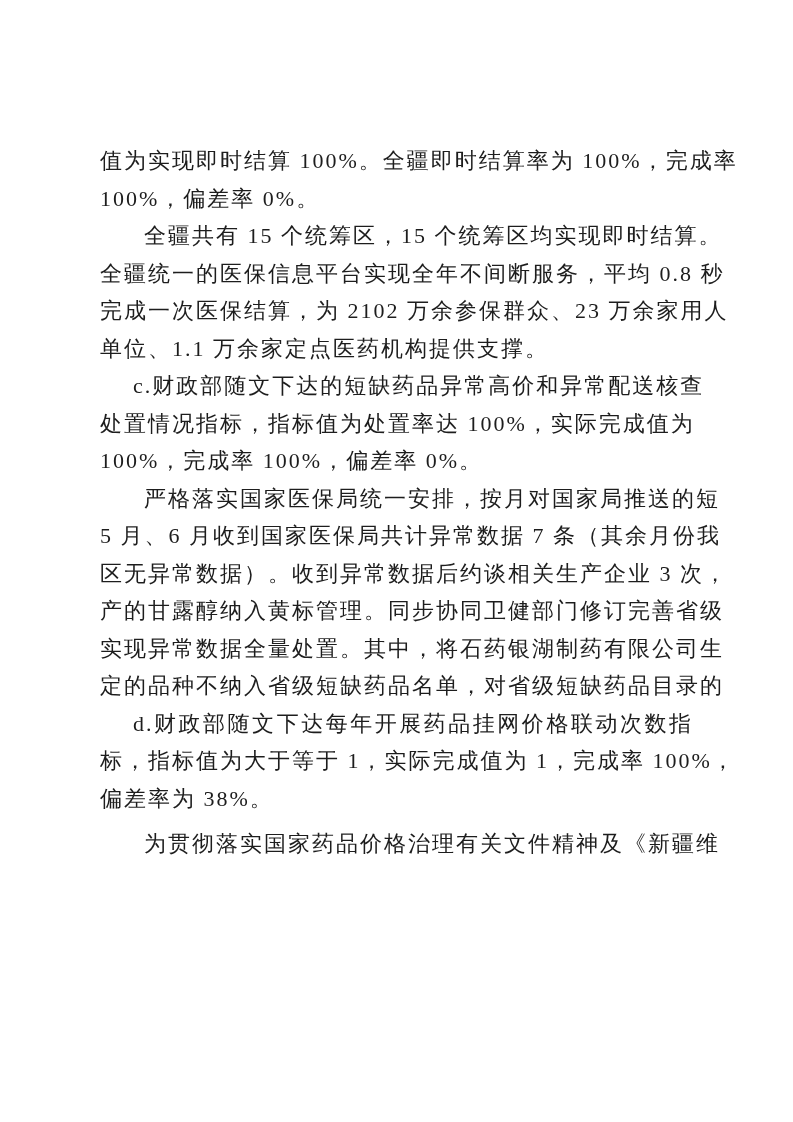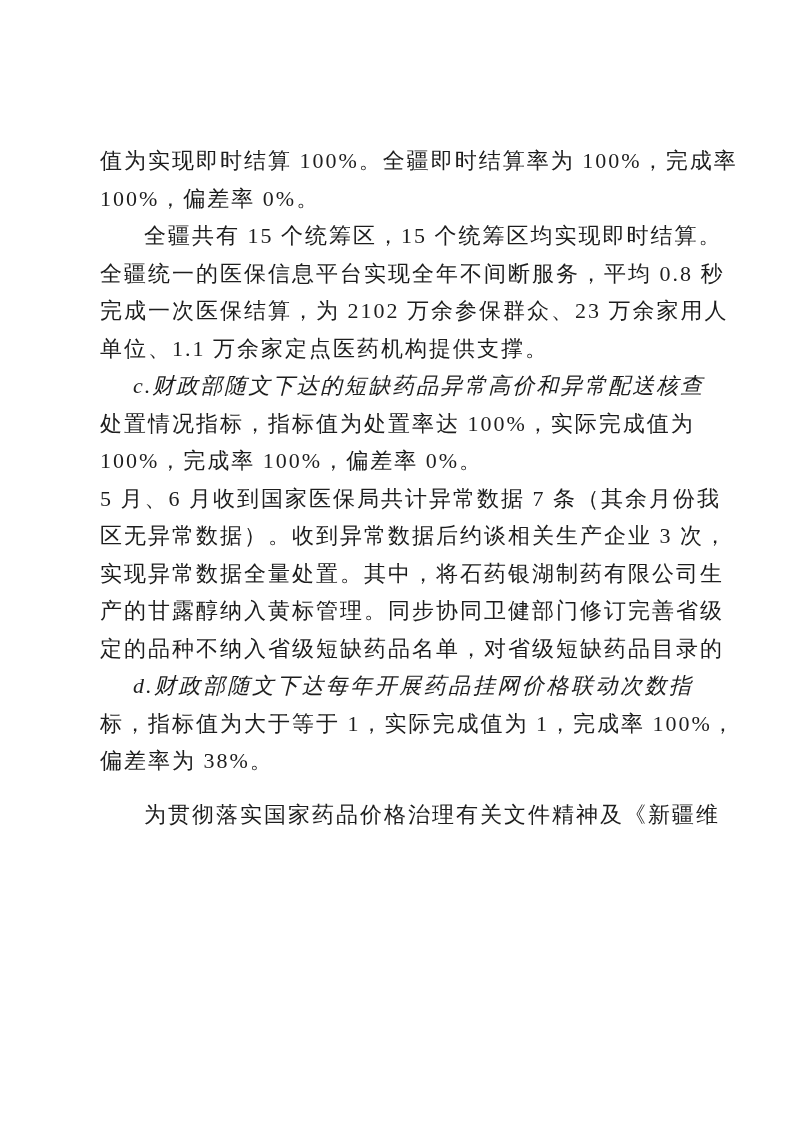--- a/index.html
+++ b/index.html
@@ -40,44 +40,44 @@
     text-align-last: justify;
     text-justify: inter-character;
   }
   
   .indent {
     padding-left: 44px;
   }
   
   .indent-latin {
     padding-left: 33px;
-    font-style: italic;
   }
   
   .gap-before {
-    margin-top: 16px;
+    margin-top: 8px;
   }
 </style>
 </head>
 <body>
 
 <div class="page">
   <div class="content">
     <div class="line j">值为实现即时结算 100%。全疆即时结算率为 100%，完成率</div>
     <div class="line">100%，偏差率 0%。</div>
     <div class="line j indent">全疆共有 15 个统筹区，15 个统筹区均实现即时结算。</div>
     <div class="line j">全疆统一的医保信息平台实现全年不间断服务，平均 0.8 秒</div>
     <div class="line j">完成一次医保结算，为 2102 万余参保群众、23 万余家用人</div>
     <div class="line">单位、1.1 万余家定点医药机构提供支撑。</div>
     <div class="line j indent-latin">c.财政部随文下达的短缺药品异常高价和异常配送核查</div>
     <div class="line j">处置情况指标，指标值为处置率达 100%，实际完成值为</div>
     <div class="line">100%，完成率 100%，偏差率 0%。</div>
+    <div class="line j indent">严格落实国家医保局统一安排，按月对国家局推送的短</div>
     <div class="line j">5 月、6 月收到国家医保局共计异常数据 7 条（其余月份我</div>
     <div class="line j">区无异常数据）。收到异常数据后约谈相关生产企业 3 次，</div>
+    <div class="line j">产的甘露醇纳入黄标管理。同步协同卫健部门修订完善省级</div>
     <div class="line j">实现异常数据全量处置。其中，将石药银湖制药有限公司生</div>
-    <div class="line j">产的甘露醇纳入黄标管理。同步协同卫健部门修订完善省级</div>
     <div class="line j">定的品种不纳入省级短缺药品名单，对省级短缺药品目录的</div>
     <div class="line j indent-latin">d.财政部随文下达每年开展药品挂网价格联动次数指</div>
     <div class="line j">标，指标值为大于等于 1，实际完成值为 1，完成率 100%，</div>
     <div class="line">偏差率为 38%。</div>
     <div class="line j indent gap-before">为贯彻落实国家药品价格治理有关文件精神及《新疆维</div>
   </div>
 </div>
 
 </body></html>

